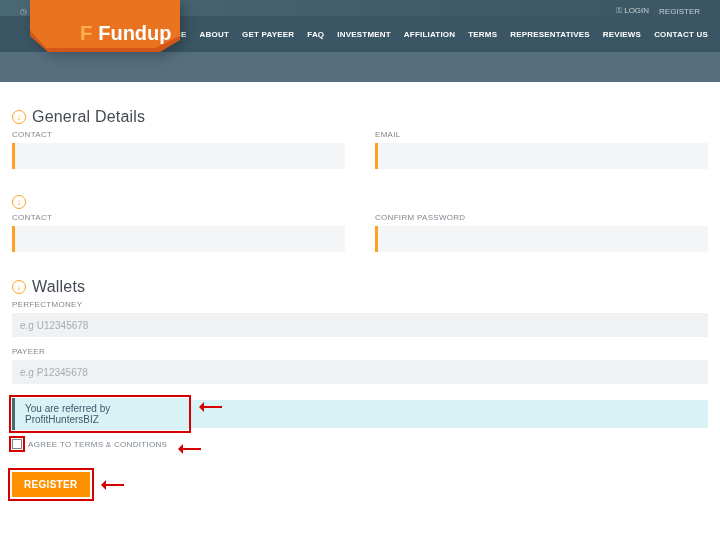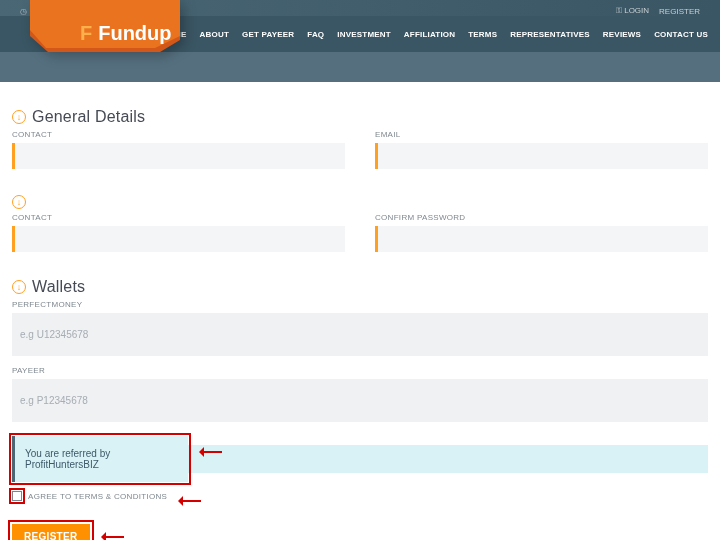--- a/index.html
+++ b/index.html
@@ -24,23 +24,23 @@
 
   .content { padding: 20px 12px 12px; }
 
   .sect-head { display: flex; align-items: center; gap: 6px; font-size: 16px; color: #454a54; letter-spacing: 0.2px; margin: 6px 0 4px; font-weight: 500; }
   .sect-icon { display: inline-flex; width: 14px; height: 14px; border: 1.5px solid #ffa021; border-radius: 50%; align-items: center; justify-content: center; color: #ffa021; font-size: 9px; line-height: 1; }
 
   .row { display: flex; gap: 30px; }
   .col { flex: 1; }
   .label { font-size: 8px; color: #7e878f; letter-spacing: 0.3px; margin-bottom: 4px; }
   .field { height: 26px; background: #f4f5f7; border-left: 3px solid #ffa021; }
-  .field-full { height: 43px; background: #eff1f3; padding: 0 8px; color: #a7adb3; font-size: 10px; display: flex; align-items: center; }
+  .field-full { height: 24px; background: #eff1f3; padding: 0 8px; color: #a7adb3; font-size: 10px; display: flex; align-items: center; }
 
-  .refer-box { background: #d9f2f5; border-left: 3px solid #4a6775; padding: 12px 10px; color: #3e5a6a; font-size: 10px; margin-top: 14px; }
+  .refer-box { background: #d9f2f5; border-left: 3px solid #4a6775; padding: 5px 10px; color: #3e5a6a; font-size: 10px; margin-top: 14px; }
 
   .agree-row { display: flex; align-items: center; gap: 6px; margin-top: 4px; }
   .chk { width: 10px; height: 10px; border: 1px solid #7e878f; }
   .agree-row .label { margin: 0; }
 
   .reg-btn { display: inline-block; background: #ff9100; color: #fff; font-weight: bold; font-size: 10px; padding: 7px 12px; margin-top: 18px; border: none; cursor: pointer; letter-spacing: 0.3px; }
 
   
   .hl-box { outline: 2px solid #d40000; outline-offset: 1px; }
   .hl-box2 { outline: 2px solid #d40000; outline-offset: 2px; }

